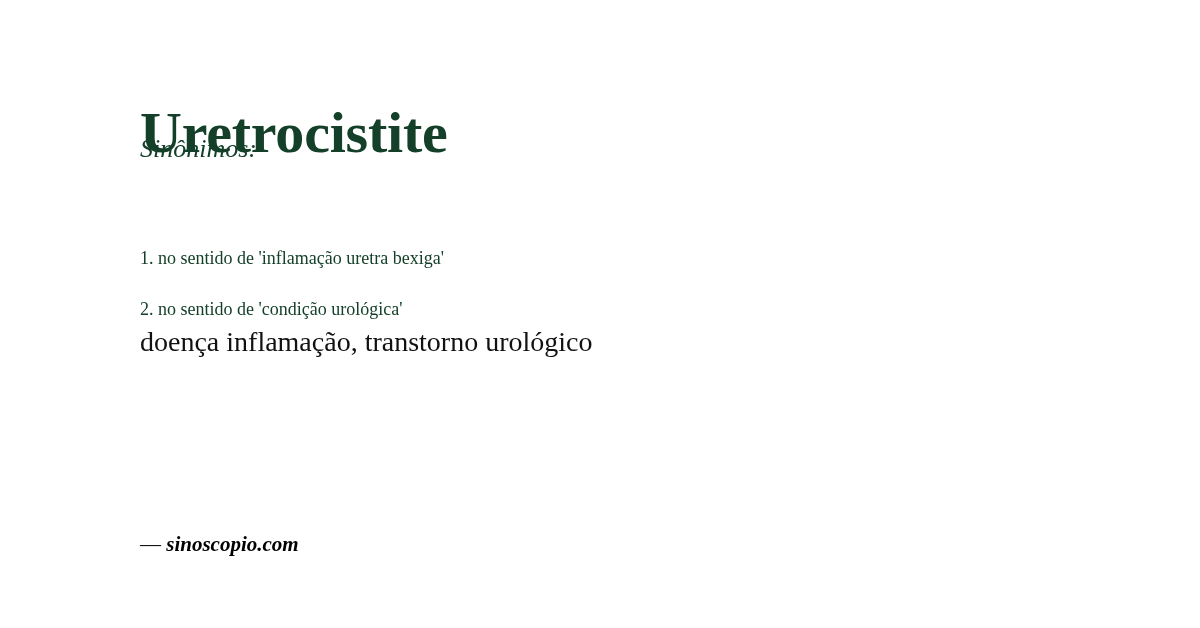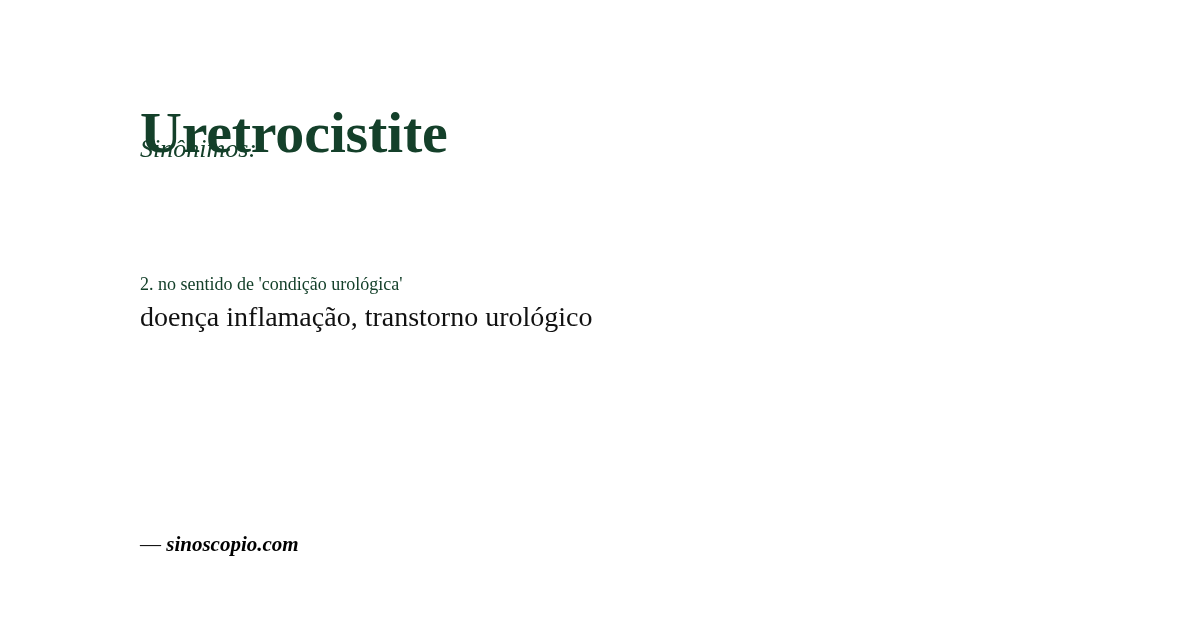--- a/index.html
+++ b/index.html
@@ -78,20 +78,21 @@
 
 <div class="page">
 
   <h1 class="headword">Uretrocistite</h1>
 
   <div class="subtitle">Sinônimos:</div>
 
   <div class="senses">
 
     <div class="sense">
+      <div class="sense-gloss">1. no sentido de 'inflamação uretra bexiga'</div>
     </div>
 
     <div class="sense">
       <div class="sense-gloss">2. no sentido de 'condição urológica'</div>
       <div class="sense-synonyms">doença inflamação, transtorno urológico</div>
     </div>
 
   </div>
 
   <div class="source">

